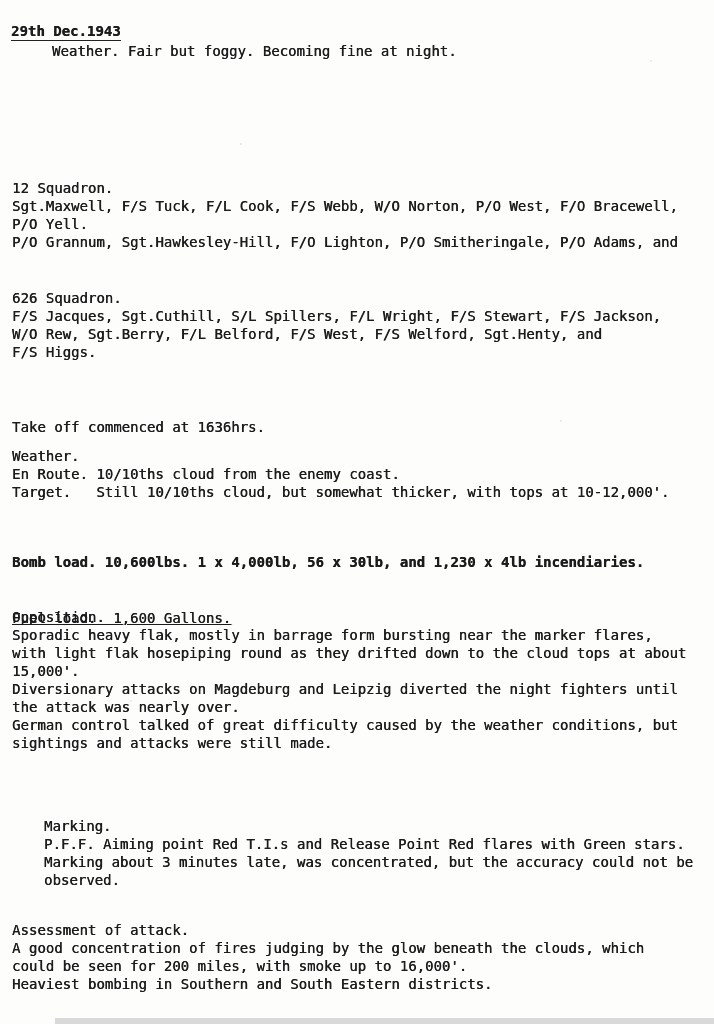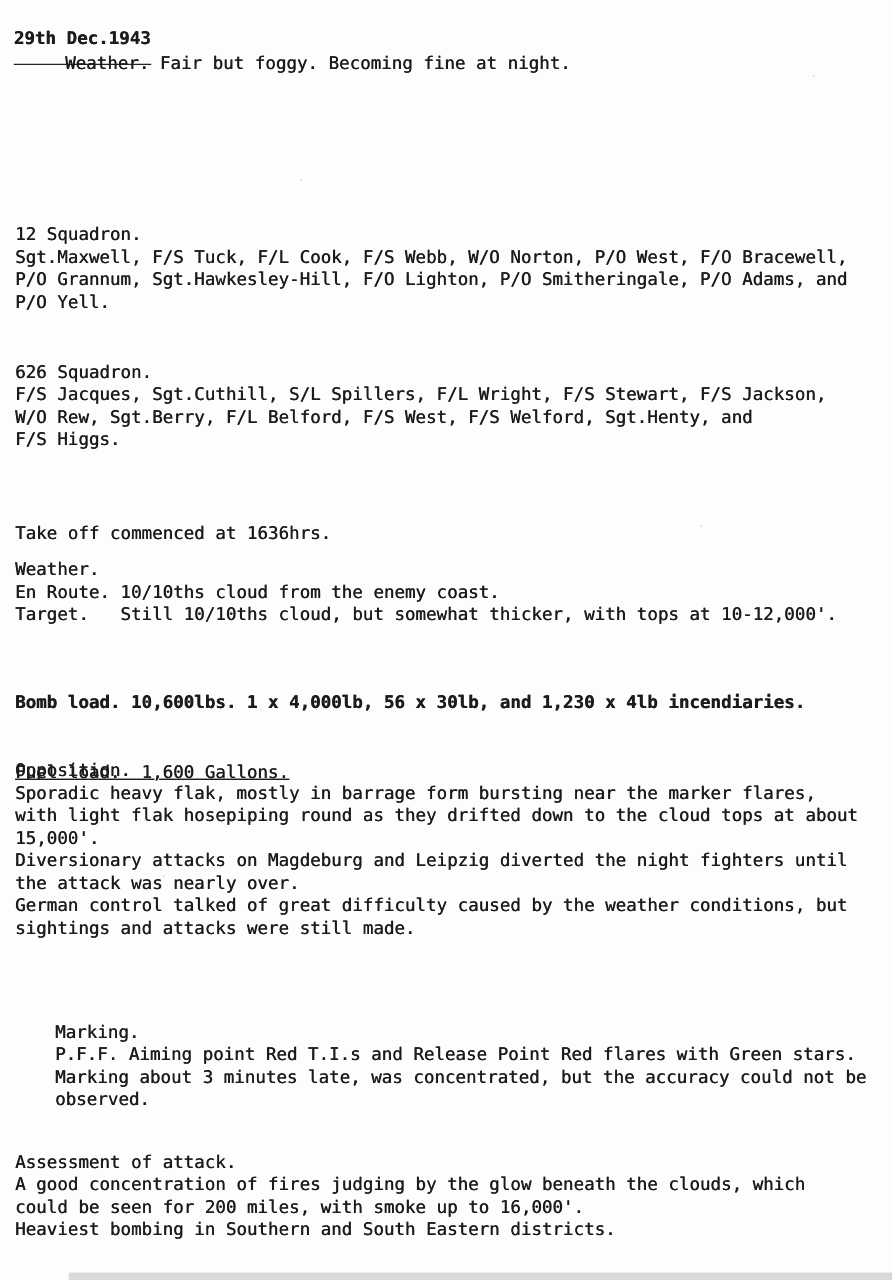--- a/index.html
+++ b/index.html
@@ -27,21 +27,21 @@
   .line {
     white-space: pre;
     height: 18px;
   }
   .date-heading {
     position: absolute;
     left: 11px;
     top: 22px;
     font-weight: bold;
     border-bottom: 1.5px solid #222222;
-    padding-bottom: 11px;
+    padding-bottom: 0;
     white-space: pre;
   }
   
   .sec-weather-intro { top: 42px; margin-left: 40px; }
   .sec-operations    { top: 90px; }
   .sec-squadron-12   { top: 179px; }
   .sec-squadron-626  { top: 289px; }
   .sec-take-off      { top: 374px; margin-top: 44px; }
   .sec-weather-route { top: 447px; }
   .sec-bomb-load     { top: 553px; font-weight: bold; }
@@ -69,21 +69,21 @@
 </head>
 <body>
 
 <div class="page">
 
   <div class="date-heading">29th Dec.1943</div>
 
   <div class="section sec-weather-intro"><div class="line">Weather. Fair but foggy. Becoming fine at night.</div></div>
 
 
-  <div class="section sec-squadron-12"><div class="line">12 Squadron.</div><div class="line">Sgt.Maxwell, F/S Tuck, F/L Cook, F/S Webb, W/O Norton, P/O West, F/O Bracewell,</div><div class="line">P/O Grannum, Sgt.Hawkesley-Hill, F/O Lighton, P/O Smitheringale, P/O Adams, and</div><div class="line">P/O Yell.</div></div>
+  <div class="section sec-squadron-12"><div class="line">12 Squadron.</div><div class="line">Sgt.Maxwell, F/S Tuck, F/L Cook, F/S Webb, W/O Norton, P/O West, F/O Bracewell,</div><div class="line">P/O Yell.</div><div class="line">P/O Grannum, Sgt.Hawkesley-Hill, F/O Lighton, P/O Smitheringale, P/O Adams, and</div></div>
 
   <div class="section sec-squadron-626"><div class="line">626 Squadron.</div><div class="line">F/S Jacques, Sgt.Cuthill, S/L Spillers, F/L Wright, F/S Stewart, F/S Jackson,</div><div class="line">W/O Rew, Sgt.Berry, F/L Belford, F/S West, F/S Welford, Sgt.Henty, and</div><div class="line">F/S Higgs.</div></div>
 
   <div class="section sec-take-off"><div class="line">Take off commenced at 1636hrs.</div></div>
 
   <div class="section sec-weather-route"><div class="line">Weather.</div><div class="line">En Route. 10/10ths cloud from the enemy coast.</div><div class="line">Target.   Still 10/10ths cloud, but somewhat thicker, with tops at 10-12,000'.</div></div>
 
   <div class="section sec-bomb-load"><div class="line">Bomb load. 10,600lbs. 1 x 4,000lb, 56 x 30lb, and 1,230 x 4lb incendiaries.</div></div>
 
   <div class="section sec-fuel-load"><div class="line">Fuel load.  1,600 Gallons.</div></div>

